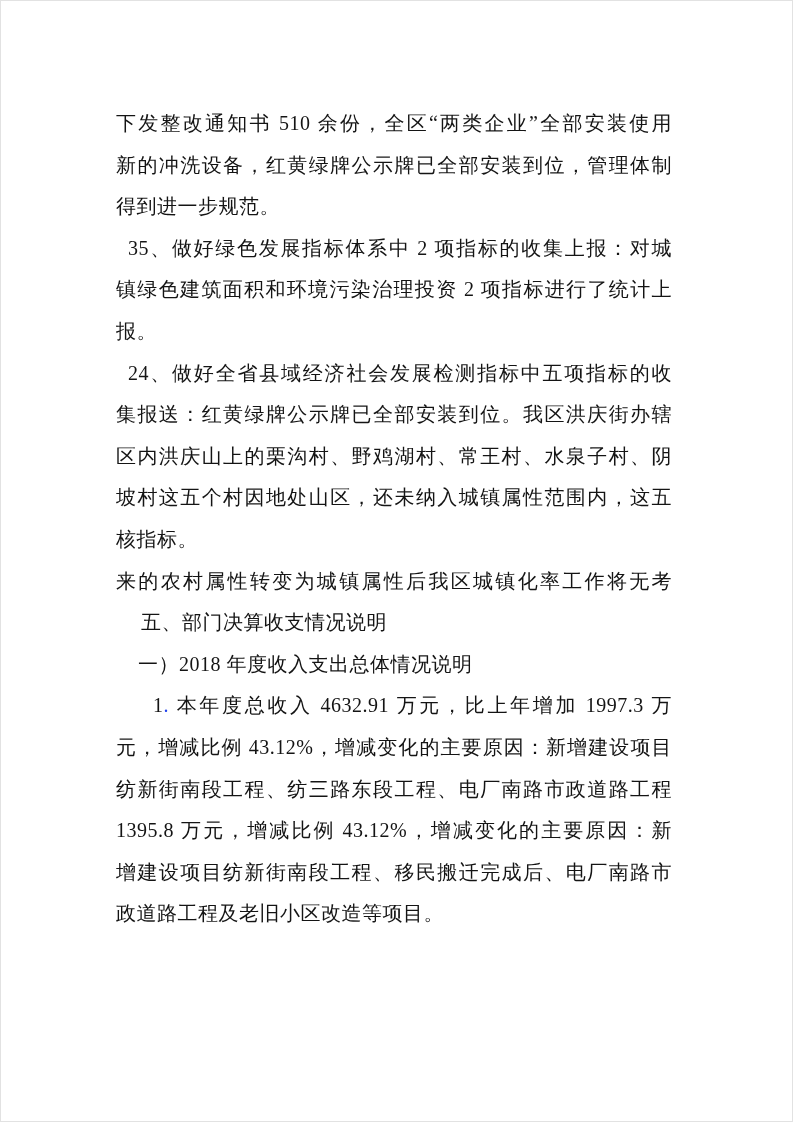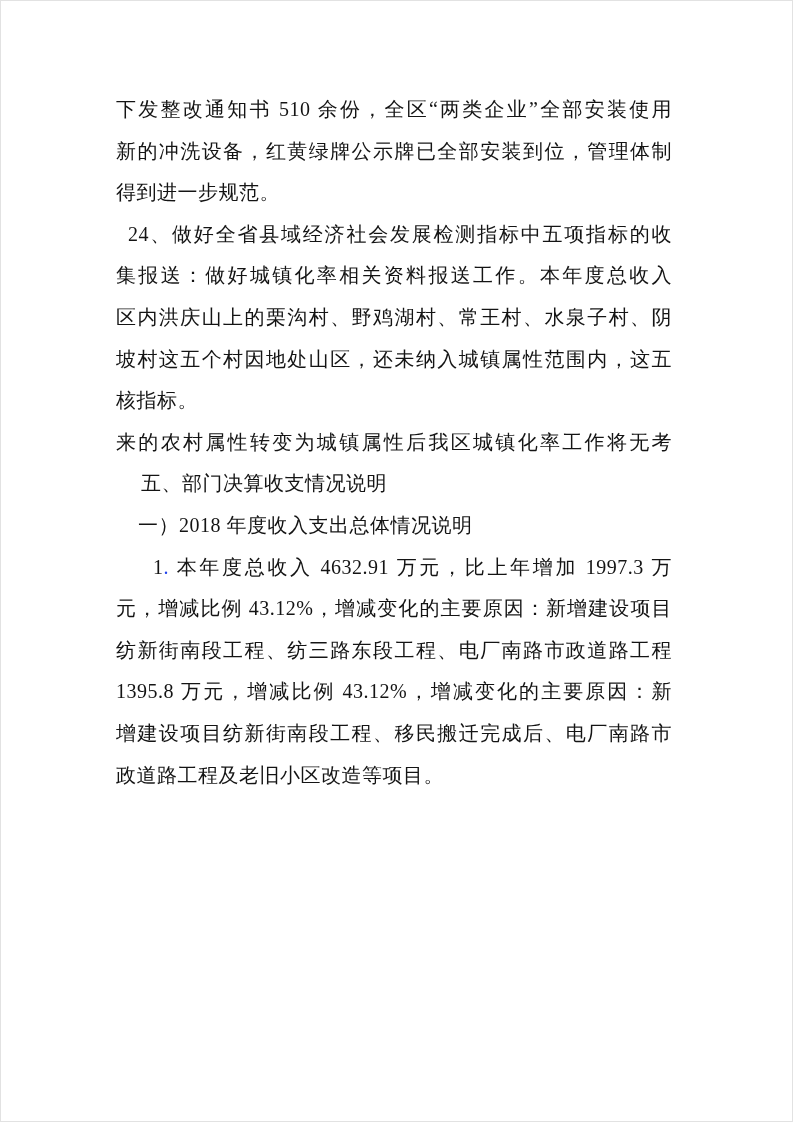--- a/index.html
+++ b/index.html
@@ -11,21 +11,21 @@
     height: 1122px;
     position: relative;
     background: #ffffff;
     box-shadow: inset 0 0 0 1px #e2e2e2; 
     overflow: hidden;
     font-family: "Liberation Serif", "DejaVu Serif", serif;
   }
   .doc {
     position: absolute;
     left: 116px;
-    top: 89px;
+    top: 103px;
     width: 556px;
     font-size: 20px;
     line-height: 41.6px;
     color: #141414;
     letter-spacing: 0.5px;
   }
   .para {
     margin: 0;
     padding: 0;
   }
@@ -48,22 +48,27 @@
 <body style="background: rgb(255, 255, 255);">
 
 <main class="page-inner">
   <section class="doc" id="doc-text" style="color: rgb(20, 20, 20);">
       <div class="para">
         <div class="line fill">下发整改通知书 510 余份，全区“两类企业”全部安装使用</div>
         <div class="line fill">新的冲洗设备，红黄绿牌公示牌已全部安装到位，管理体制</div>
         <div class="line end">得到进一步规范。</div>
       </div>
       <div class="para">
+        <div class="line fill" style="padding-left: 12px;">35、做好绿色发展指标体系中 2 项指标的收集上报：对城</div>
+        <div class="line fill">镇绿色建筑面积和环境污染治理投资 2 项指标进行了统计上</div>
+        <div class="line end">报。</div>
+      </div>
+      <div class="para">
         <div class="line fill" style="padding-left: 12px;">24、做好全省县域经济社会发展检测指标中五项指标的收</div>
-        <div class="line fill">集报送：做好城镇化率相关资料报送工作。本年度总收入</div>
+        <div class="line fill">集报送：红黄绿牌公示牌已全部安装到位。我区洪庆街办辖</div>
         <div class="line fill">区内洪庆山上的栗沟村、野鸡湖村、常王村、水泉子村、阴</div>
         <div class="line fill">坡村这五个村因地处山区，还未纳入城镇属性范围内，这五</div>
         <div class="line end">核指标。</div>
         <div class="line fill">来的农村属性转变为城镇属性后我区城镇化率工作将无考</div>
       </div>
       <div class="para">
         <div class="line end" style="padding-left: 25px;">五、部门决算收支情况说明</div>
       </div>
       <div class="para">
         <div class="line end" style="padding-left: 22px;">一）2018 年度收入支出总体情况说明</div>

